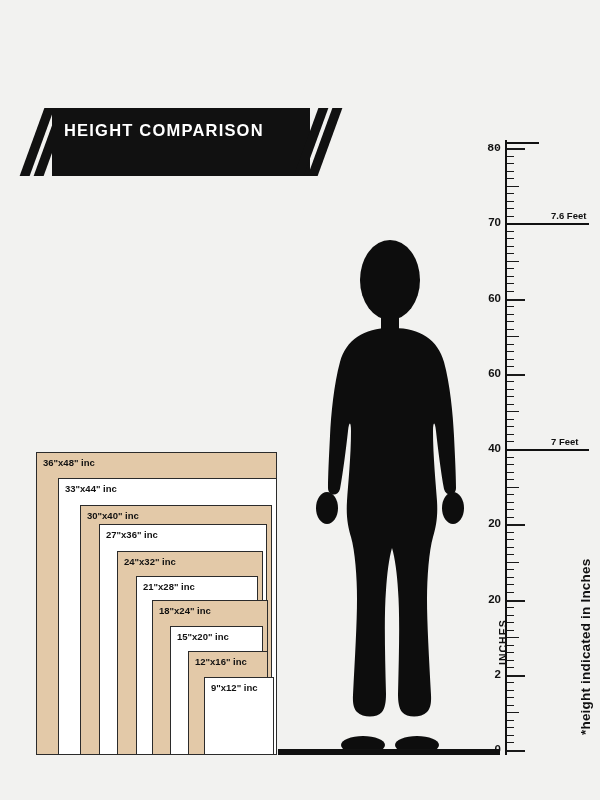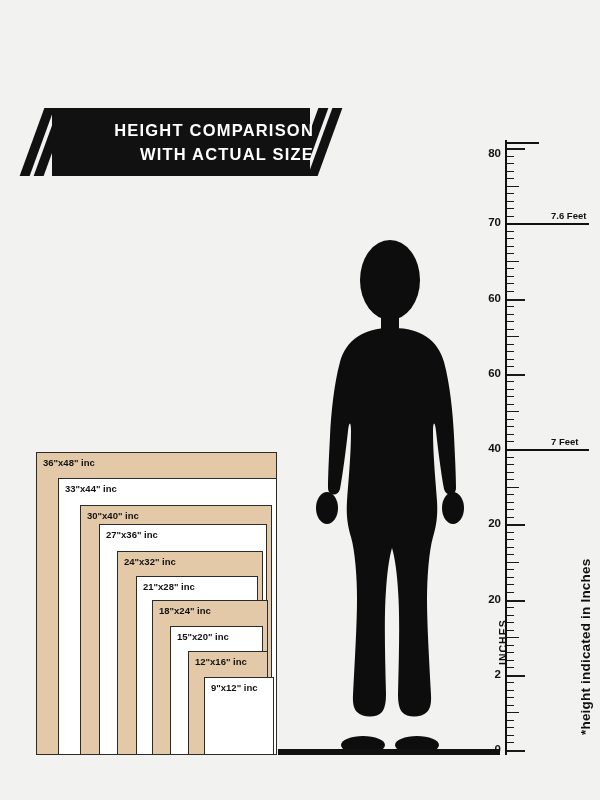--- a/index.html
+++ b/index.html
@@ -8,21 +8,21 @@
     background:#f2f2f0;
     font-family:"Liberation Sans", sans-serif;
     color:#111;
     overflow:hidden;
     position:relative;
   }
   .stage{position:absolute;inset:0;}
 
   
   .banner{
-    position:absolute;left:18px;top:108px;width:305px;height:76px;text-align:right;
+    position:absolute;left:18px;top:108px;width:305px;height:76px;
   }
   .banner .bar{
     position:absolute;left:34px;top:0;width:258px;height:68px;background:#111;
   }
   .banner .slashL, .banner .slashR{
     position:absolute;top:0;height:68px;width:10px;background:#111;
     transform:skewX(-20deg);
   }
   .banner .sl1{left:14px;}
   .banner .sl2{left:28px;}
@@ -93,21 +93,20 @@
 <div class="stage">
 
   <div class="banner">
     <div class="slashL sl1"></div>
     <div class="slashL sl2"></div>
     <div class="bar"></div>
     <div class="slashR sr1"></div>
     <div class="slashR sr2"></div>
     <div class="txt">
       <div>HEIGHT COMPARISON</div>
-      <div>WITH ACTUAL SIZE</div>
     </div>
   </div>
 
   <div class="subtitle">
   </div>
 
   <div class="frames" id="frames">
       <div class="frame" style="left: 36px; top: 452px; width: 241px; height: 303px; background: rgb(227, 201, 168); z-index: 10;">
         <span class="lbl">36"x48" inc</span>
       </div>
@@ -269,21 +268,21 @@
       <div class="tick minor" style="top: 15.525px;"></div>
       <div class="tick major" style="top: 8px;"></div>
       <div class="num" style="top: 603px;">0</div>
       <div class="num" style="top: 527.75px;">2</div>
       <div class="num" style="top: 452.5px;">20</div>
       <div class="num" style="top: 377.25px;">20</div>
       <div class="num" style="top: 302px;">40</div>
       <div class="num" style="top: 226.75px;">60</div>
       <div class="num" style="top: 151.5px;">60</div>
       <div class="num" style="top: 76.25px;">70</div>
-      <div class="num" style="top: 7px;">80</div>
+      <div class="num" style="top: 1px; font-family: Liberation Mono, monospace;">80</div>
       <div class="cap" style="top: 2px;"></div>
     </div>
   <div id="markers">
       <div class="marker" style="top: 223.25px;">
         <div class="line"></div>
         <div class="mtxt">7.6 Feet</div>
       </div>
       <div class="marker" style="top: 449px;">
         <div class="line"></div>
         <div class="mtxt">7 Feet</div>

